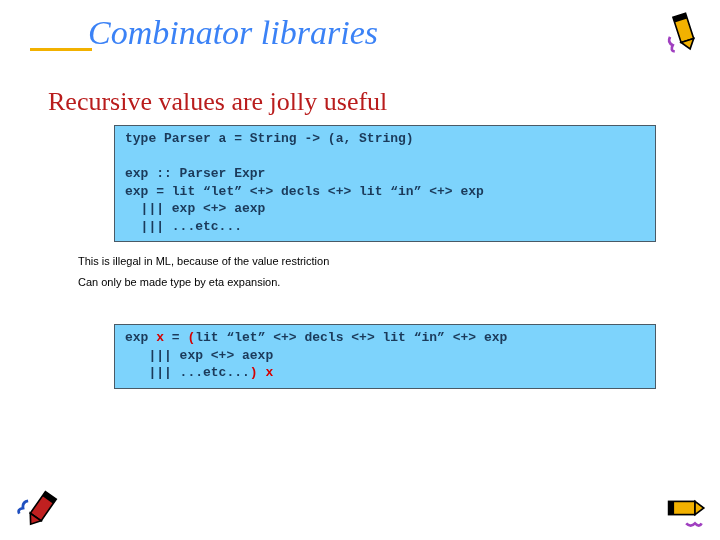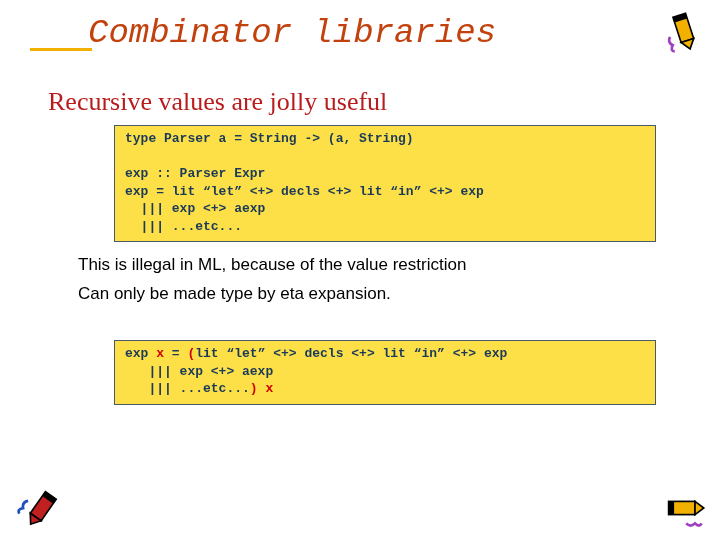--- a/index.html
+++ b/index.html
@@ -18,45 +18,45 @@
   .title-underline {
     border-bottom: 3px solid #f2b100;
     width: 62px;
     margin-top: -4px;
   }
   h1.title {
     margin: 0 0 0 58px;
     font-size: 34px;
     font-weight: normal;
     font-style: italic;
-    color: #c2410c;
-    font-family: Liberation Mono, monospace;
+    color: #3b82f6;
+    font-family: Liberation Serif, serif;
   }
   .subtitle {
     margin: 36px 0 8px 48px;
     font-size: 26px;
     color: #b91c1c;
     font-family: "Comic Sans MS", cursive;
   }
   .codebox {
     margin: 0 auto 0 114px;
     width: 520px;
-    background: #fde047;
+    background: #7dd3fc;
     border: 1px solid #4a5a66;
     padding: 4px 10px 6px 10px;
     font-family: "Courier New", monospace;
     font-size: 13px;
     font-weight: bold;
     line-height: 1.35;
     color: #1b3a5a;
     white-space: pre;
   }
   .bodytext {
     margin: 12px 0 0 78px;
-    font-size: 17px;
+    font-size: 11px;
     line-height: 1.35;
     width: 580px;
     font-family: "Comic Sans MS", "Trebuchet MS", sans-serif;
   }
   .bodytext p {
     margin: 4px 0 6px 0;
   }
   .red { color: #d40000; }
   .codebox2 {
     margin-top: 34px;

